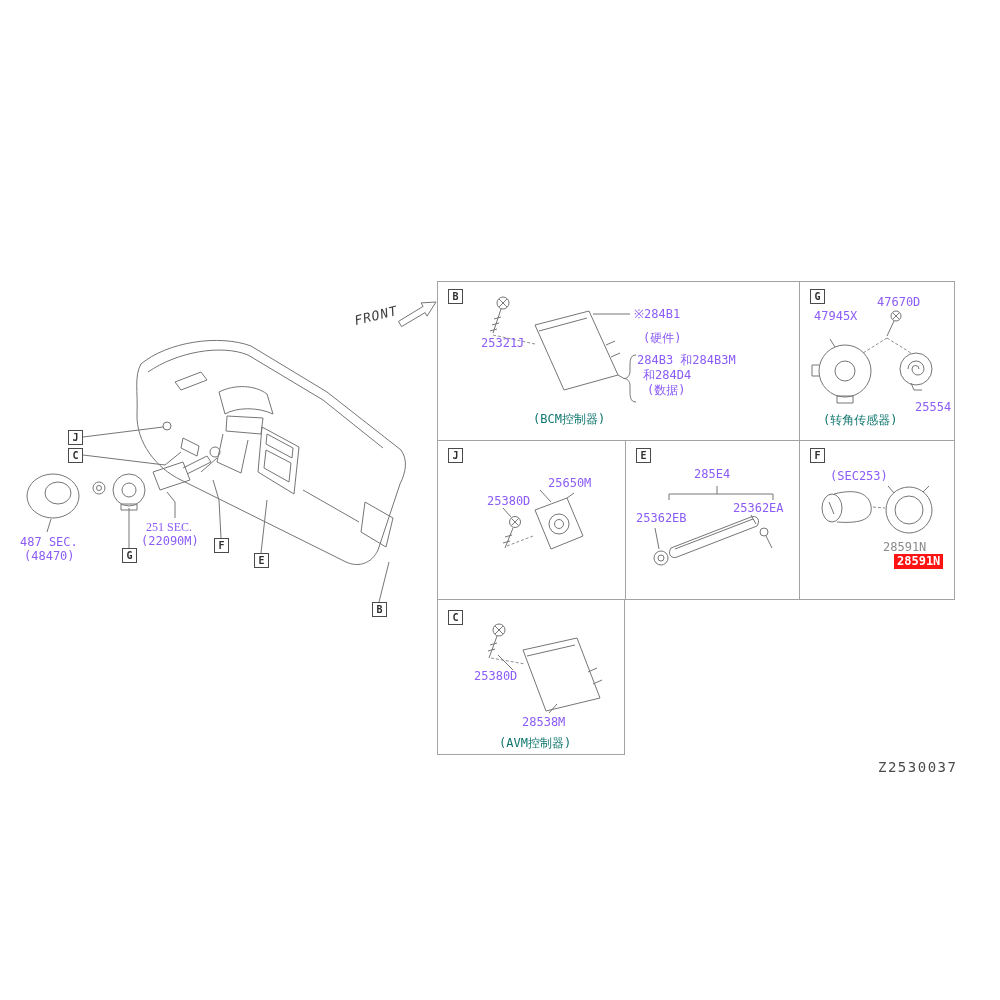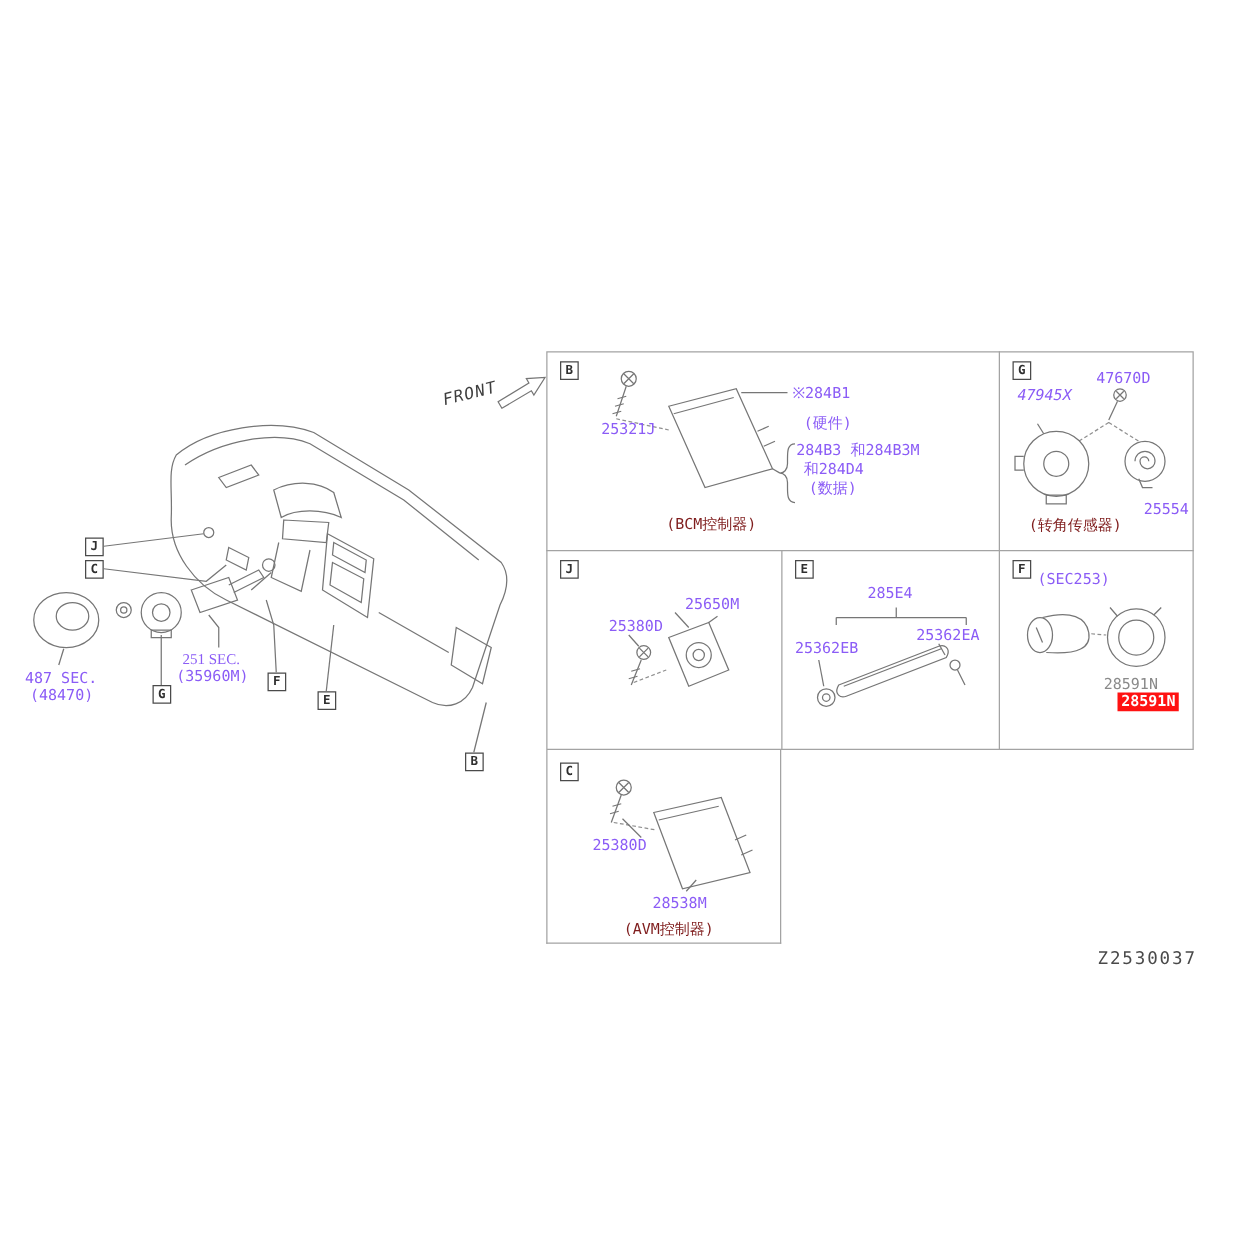--- a/index.html
+++ b/index.html
@@ -6,21 +6,21 @@
   html,body { background:#ffffff; }
   body {
     width:1000px; height:1000px; position:relative; overflow:hidden;
     font-family:"DejaVu Sans Mono","Liberation Mono",monospace;
     color:#3e3e3e;
   }
   .canvas { position:absolute; inset:0; }
   .abs { position:absolute; }
   .partnum { font-size:12px; line-height:13px; white-space:nowrap; color:#8b5cf6; }
   .dim { color:#8a8a8a; }
-  .caption { font-size:12px; line-height:13px; white-space:nowrap; color:#7f1d1d; }
+  .caption { font-size:12px; line-height:13px; white-space:nowrap; color:#0f766e; }
   .letterbox {
     width:15px; height:15px; border:1px solid #4a4a4a; background:#fff;
     font-size:10px; font-weight:bold; line-height:13px; text-align:center;
     color:#2f2f2f;
   }
   .grid-line { background:#a3a3a3; }
   .panel { position:absolute; }
   .panel svg, .art { position:absolute; overflow:visible; }
   .hl { background:#ff1212; color:#ffffff; padding:1px 3px; font-size:12px; font-weight:bold; line-height:13px; white-space:nowrap; }
   .front {
@@ -87,21 +87,21 @@
   <div class="abs letterbox" style="left:68px;top:430px;">J</div>
   <div class="abs letterbox" style="left:68px;top:448px;">C</div>
   <div class="abs letterbox" style="left:122px;top:548px;">G</div>
   <div class="abs letterbox" style="left:214px;top:538px;">F</div>
   <div class="abs letterbox" style="left:254px;top:553px;">E</div>
   <div class="abs letterbox" style="left:372px;top:602px;">B</div>
 
   <div class="abs partnum" style="left:20px;top:536px;">487 SEC.</div>
   <div class="abs partnum" style="left:24px;top:550px;">(48470)</div>
   <div class="abs partnum" style="left:146px;top:521px;font-family:Liberation Serif, serif;">251 SEC.</div>
-  <div class="abs partnum" style="left:141px;top:535px;">(35960M)</div>
+  <div class="abs partnum" style="left:141px;top:535px;">(22090M)</div>
 
   <div class="abs" style="left:437px;top:281px;width:518px;height:319px;border:1px solid #a3a3a3;"></div>
   <div class="abs grid-line" style="left:799px;top:281px;width:1px;height:319px;"></div>
   <div class="abs grid-line" style="left:625px;top:440px;width:1px;height:160px;"></div>
   <div class="abs grid-line" style="left:437px;top:440px;width:518px;height:1px;"></div>
   <div class="abs" style="left:437px;top:600px;width:188px;height:155px;border:1px solid #a3a3a3;border-top:none;"></div>
 
   <div class="panel" style="left:437px;top:281px;width:363px;height:159px;">
     <div class="abs letterbox" style="left:11px;top:8px;">B</div>
     <svg class="art" style="left:0;top:0;" width="363" height="159" viewBox="0 0 363 159">
@@ -135,21 +135,21 @@
       <path class="lnd" d="M88,57 L64,72 M88,57 L112,72"></path>
       <circle class="ln" cx="46" cy="90" r="26"></circle>
       <circle class="ln" cx="46" cy="90" r="10"></circle>
       <path class="ln" d="M38,115 h16 v7 h-16 z"></path>
       <path class="ln" d="M20,84 h-7 v11 h7"></path>
       <path class="ln" d="M36,66 l-5,-8"></path>
       <circle class="ln" cx="117" cy="88" r="16"></circle>
       <path class="ln" d="M109,88 a8,8 0 1 1 16,0 a6,6 0 1 1 -12,0 a3.5,3.5 0 1 1 7,0"></path>
       <path class="ln" d="M112,102 l3,7 h8"></path>
     </svg>
-    <div class="abs partnum" style="left:15px;top:29px;font-style:italic;">47945X</div>
+    <div class="abs partnum" style="left:15px;top:29px;">47945X</div>
     <div class="abs partnum" style="left:78px;top:15px;">47670D</div>
     <div class="abs partnum" style="left:116px;top:120px;">25554</div>
     <div class="abs caption" style="left:24px;top:133px;">(转角传感器)</div>
   </div>
 
   <div class="panel" style="left:437px;top:440px;width:188px;height:160px;">
     <div class="abs letterbox" style="left:11px;top:8px;">J</div>
     <svg class="art" style="left:0;top:0;" width="188" height="160" viewBox="0 0 188 160">
       <path class="ln" d="M103,50 L114,62"></path>
       <path class="ln" d="M66,68 L74,77"></path>
@@ -189,21 +189,21 @@
     <div class="abs letterbox" style="left:11px;top:8px;">F</div>
     <svg class="art" style="left:0;top:0;" width="156" height="160" viewBox="0 0 156 160">
       <ellipse class="ln" cx="33" cy="68" rx="10" ry="14"></ellipse>
       <path class="ln" d="M35,54 C58,48 70,54 72,66 C74,78 64,84 38,82"></path>
       <path class="ln" d="M30,62 l5,12"></path>
       <path class="lnd" d="M74,67 L86,68"></path>
       <circle class="ln" cx="110" cy="70" r="23"></circle>
       <circle class="ln" cx="110" cy="70" r="14"></circle>
       <path class="ln" d="M124,52 l6,-6 M95,53 l-6,-7"></path>
     </svg>
-    <div class="abs partnum" style="left:31px;top:17px;text-align:right;">(SEC253)</div>
+    <div class="abs partnum" style="left:31px;top:30px;text-align:right;">(SEC253)</div>
     <div class="abs partnum dim" style="left:84px;top:101px;">28591N</div>
     <div class="abs hl" style="left:95px;top:114px;">28591N</div>
   </div>
 
   <div class="panel" style="left:437px;top:600px;width:188px;height:155px;">
     <div class="abs letterbox" style="left:11px;top:10px;">C</div>
     <svg class="art" style="left:0;top:0;" width="188" height="155" viewBox="0 0 188 155">
       <circle class="ln" cx="62" cy="30" r="6"></circle>
       <path class="ln" d="M58,26 l8,8 M66,26 l-8,8"></path>
       <path class="ln" d="M60,36 L52,58"></path>

